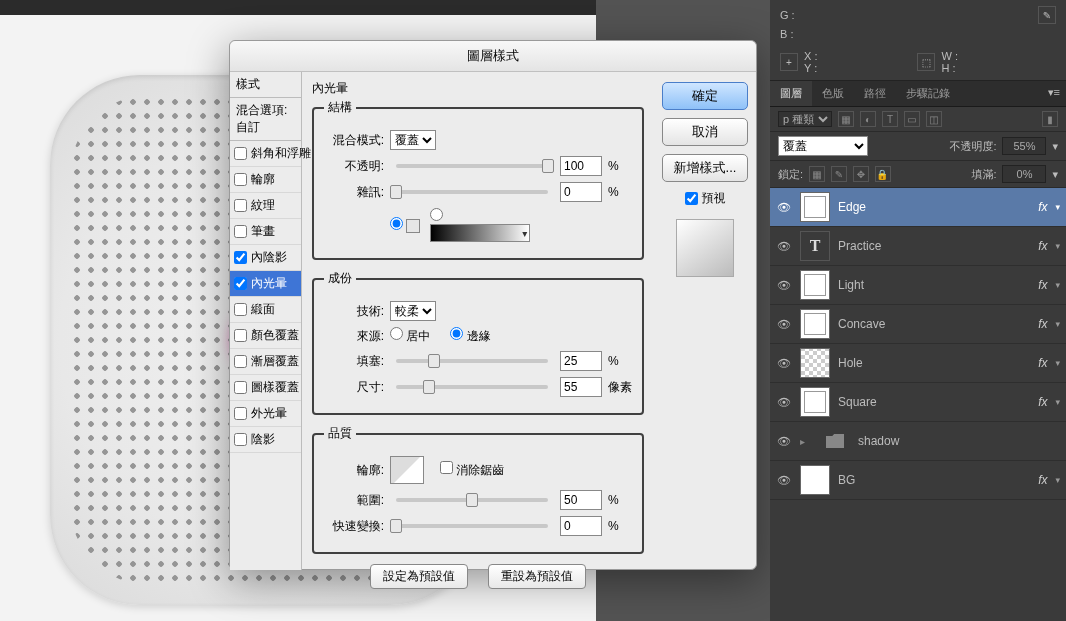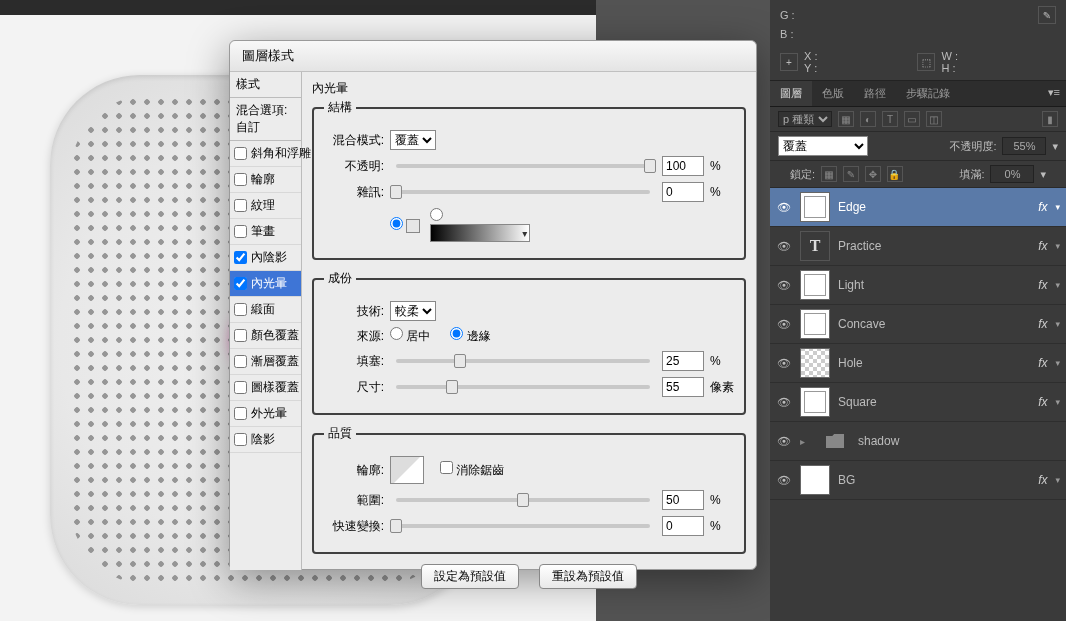--- a/index.html
+++ b/index.html
@@ -7,21 +7,21 @@
 
 
 .canvas-bg { position: absolute; left: 0; top: 0; width: 596px; height: 621px; background: #2b2b2b; }
 .canvas-paper { position: absolute; left: 0; top: 15px; width: 596px; height: 606px; background: #f3f3f3; }
 .speaker { position: absolute; left: 50px; top: 60px; width: 430px; height: 530px; border-radius: 90px; background: radial-gradient(circle at 50% 50%, #f0f0f0 0%, #e8e8e8 60%, #dadada 100%); box-shadow: inset 0 2px 5px rgba(0,0,0,0.1), 0 2px 8px rgba(0,0,0,0.15); overflow: hidden; }
 .speaker::before { content:""; position:absolute; left:50%; top:50%; width:60px; height:60px; border-radius:50%; background: radial-gradient(circle, #ff4db8, #c80080); transform:translate(-50%,-50%); filter:blur(8px); }
 .grille { position:absolute; inset:20px; background-image: radial-gradient(circle, #888 2.5px, transparent 3px); background-size: 14px 14px; border-radius: 80px; opacity:0.85; }
 
 
 .dialog { position: absolute; left: 229px; top: 40px; width: 528px; height: 530px; background: #ececec; border: 1px solid #9a9a9a; border-radius: 6px; box-shadow: 0 10px 40px rgba(0,0,0,0.4); }
-.dialog-title { font-size: 13px; padding: 6px 12px; border-bottom: 1px solid #c0c0c0; background: linear-gradient(#f8f8f8, #e4e4e4); border-radius: 6px 6px 0 0; }
+.dialog-title { text-align: center; font-size: 13px; padding: 6px 3px; border-bottom: 1px solid #c0c0c0; background: linear-gradient(#f8f8f8, #e4e4e4); border-radius: 6px 6px 0 0; }
 .dialog-body { display: flex; height: calc(100% - 30px); }
 
 
 .style-list { width: 72px; border-right: 1px solid #bcbcbc; font-size: 12px; background:#ececec; }
 .style-list .hdr { padding: 4px 6px; border-bottom: 1px solid #bcbcbc; background:#ececec; }
 .style-item { display: flex; align-items: center; padding: 4px 4px; border-bottom: 1px solid #d8d8d8; cursor: default; white-space: nowrap; }
 .style-item input { margin-right: 4px; }
 .style-item.selected { background: #3e75d6; color: #fff; }
 
 
@@ -62,21 +62,21 @@
 .panel-tab.active { background:#3a3a3a; color:#ddd;font-family:Liberation Serif, serif; }
 .panel-tab-spacer { flex:1; }
 .panel-menu { padding:5px 6px; }
 
 .layer-controls { padding:4px 8px; display:flex; align-items:center; gap:6px; border-bottom:1px solid #2a2a2a; }
 .layer-controls select { background:#333; color:#aaa; border:1px solid #222; height:16px; font-size:11px; }
 .mini-icon { width:16px; height:16px; border:1px solid #555; display:flex; align-items:center; justify-content:center; font-size:10px; color:#888; }
 
 .blend-row { padding:4px 8px; display:flex; align-items:center; gap:6px; border-bottom:1px solid #2a2a2a; }
 .opacity-field { background:#333; color:#aaa; border:1px solid #222; width:44px; height:18px; font-size:11px; text-align:center; }
-.lock-row { padding:4px 20px; display:flex; align-items:center; gap:6px; border-bottom:1px solid #2a2a2a; }
+.lock-row { padding:4px 8px; display:flex; align-items:center; gap:6px; border-bottom:1px solid #2a2a2a; }
 
 .layer-list { }
 .layer-row { display:flex; align-items:center; padding:4px 6px; border-bottom:1px solid #2e2e2e; gap:8px; }
 .layer-row.selected { background:#5a7aa8; color:#fff; }
 .eye { width:16px; text-align:center; }
 .layer-thumb { width:30px; height:30px; background:#fff; border:1px solid #666; position:relative; }
 .layer-thumb.mask::after { content:""; position:absolute; inset:3px; border:1px solid #999; }
 .layer-thumb.checker { background:repeating-conic-gradient(#ccc 0 25%, #fff 0 50%) 0/8px 8px; }
 .layer-thumb.text { background:#3a3a3a; color:#ddd; display:flex; align-items:center; justify-content:center; font-weight:bold; font-size:16px; border-color:#555; font-family:serif; }
 .layer-thumb.folder { background:#3a3a3a; border:none; display:flex; align-items:center; justify-content:center; }
@@ -239,20 +239,30 @@
           <span class="unit">%</span>
         </div>
       </fieldset>
 
       <div class="bottom-btns">
         <button class="btn-small">設定為預設值</button>
         <button class="btn-small">重設為預設值</button>
       </div>
     </div>
 
+    <div class="dialog-right">
+      <button class="dlg-btn primary">確定</button>
+      <button class="dlg-btn">取消</button>
+      <button class="dlg-btn">新增樣式...</button>
+      <label class="preview-check">
+          <input type="checkbox" checked="" style=""> 
+          <span>預視</span>
+        </label>
+      <div class="preview-swatch"></div>
+    </div>
   </div>
 </div>
 
 <div class="right-panels">
   <div class="info-panel">
     <div class="info-row">
       <div class="info-cell">
           <span>G :</span>
         </div>
       <div class="info-cell" style="margin-left:auto">

